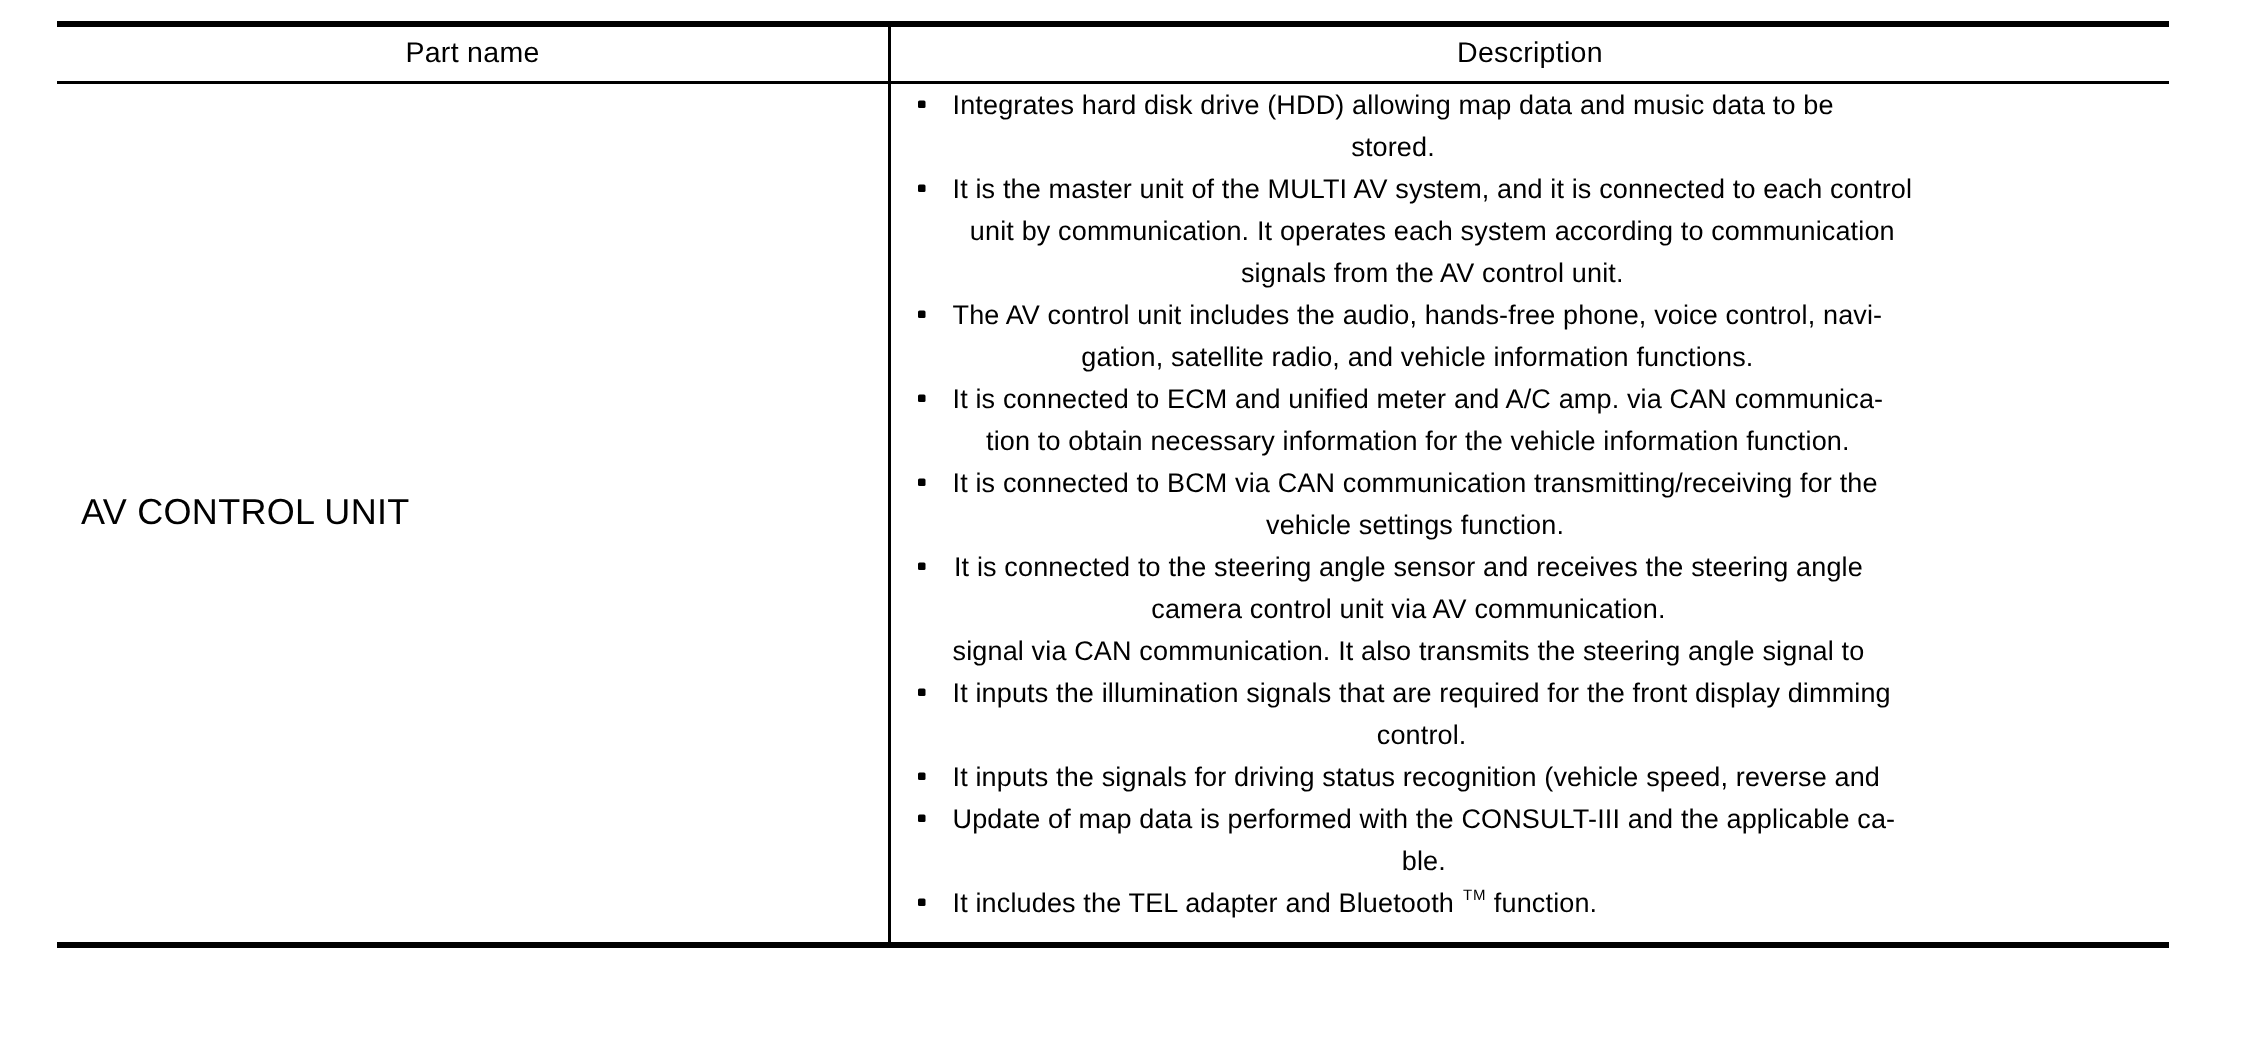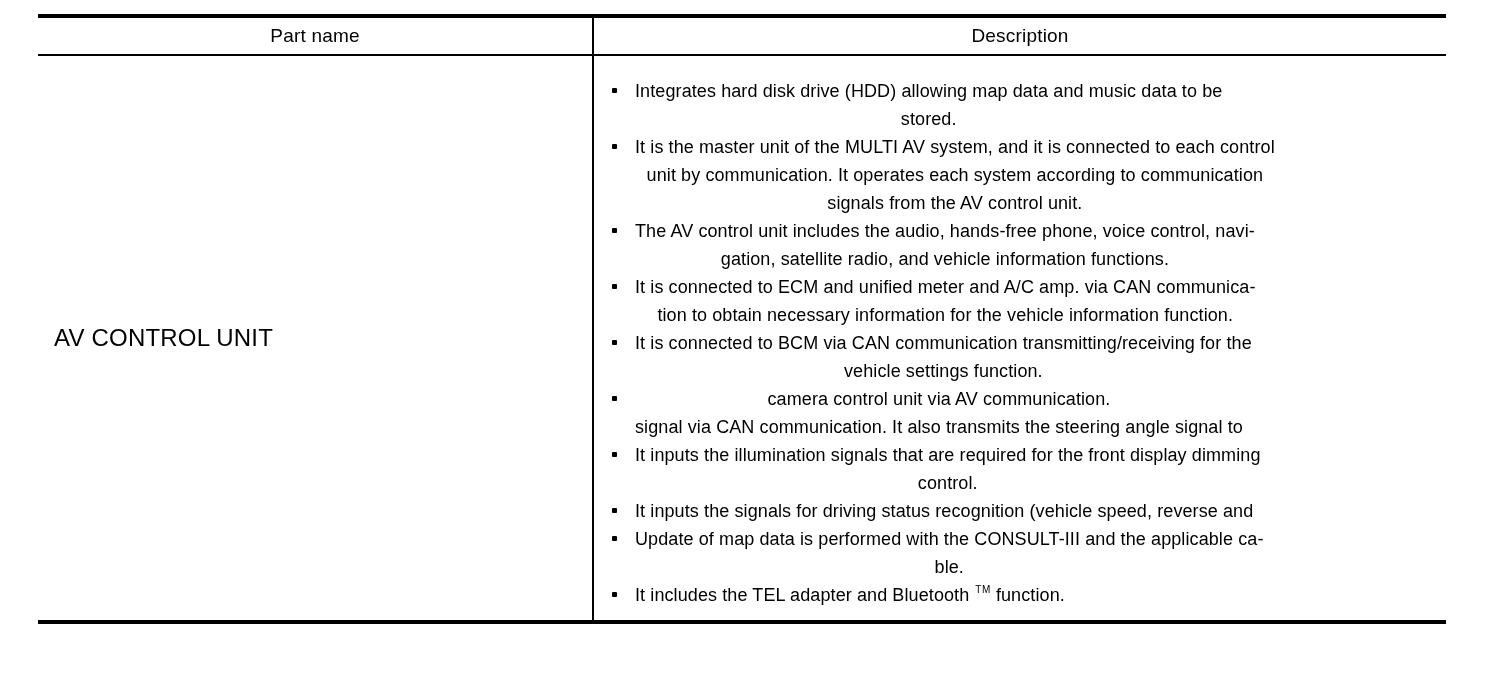--- a/index.html
+++ b/index.html
@@ -45,21 +45,21 @@
     width: 554px;
     display: flex;
     align-items: center;
     padding-left: 16px;
     font-size: 24px;
     letter-spacing: 0.2px;
   }
   .td-desc {
     flex: 1;
     border-left: 2px solid #000;
-    padding: 21px 4px 8px 0;
+    padding: 0 4px 8px 0;
   }
   .bullet { display: flex; }
   .dot {
     flex: 0 0 auto;
     width: 5px;
     height: 5px;
     background: #000;
     border-radius: 1px;
     margin: 11px 0 0 18px;
   }
@@ -133,20 +133,21 @@
           <span class="dot"></span>
           <div class="bt">
             <span class="bl">It is connected to BCM via CAN communication transmitting/receiving for the</span>
             <span class="bl">vehicle settings function.</span>
           </div>
         </div>
 
         <div class="bullet">
           <span class="dot"></span>
           <div class="bt">
+            <span class="bl">It is connected to the steering angle sensor and receives the steering angle</span>
             <span class="bl">camera control unit via AV communication.</span>
             <span class="bl">signal via CAN communication. It also transmits the steering angle signal to</span>
           </div>
         </div>
 
         <div class="bullet">
           <span class="dot"></span>
           <div class="bt">
             <span class="bl">It inputs the illumination signals that are required for the front display dimming</span>
             <span class="bl">control.</span>

